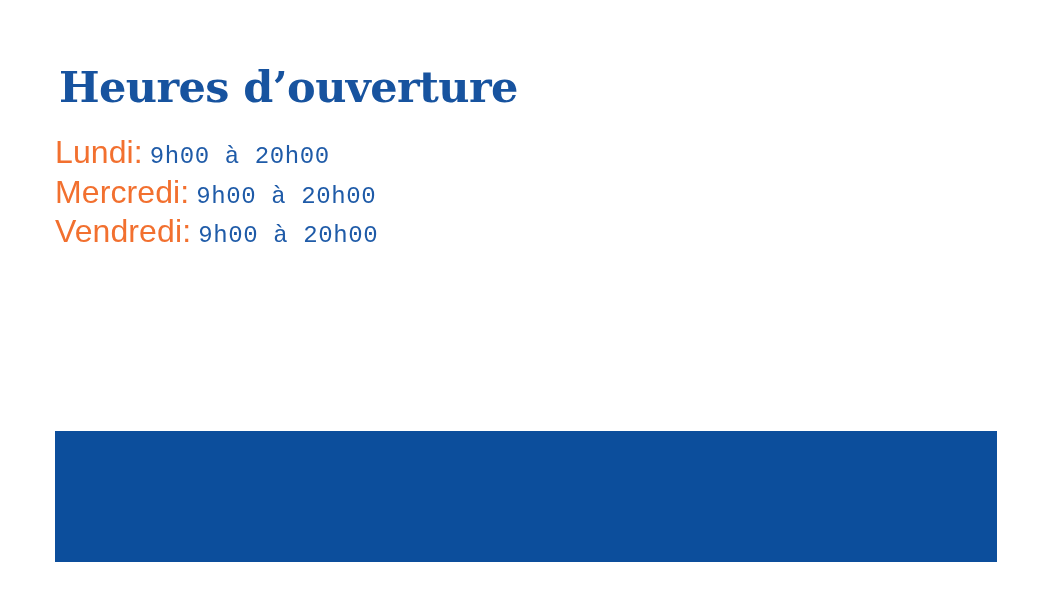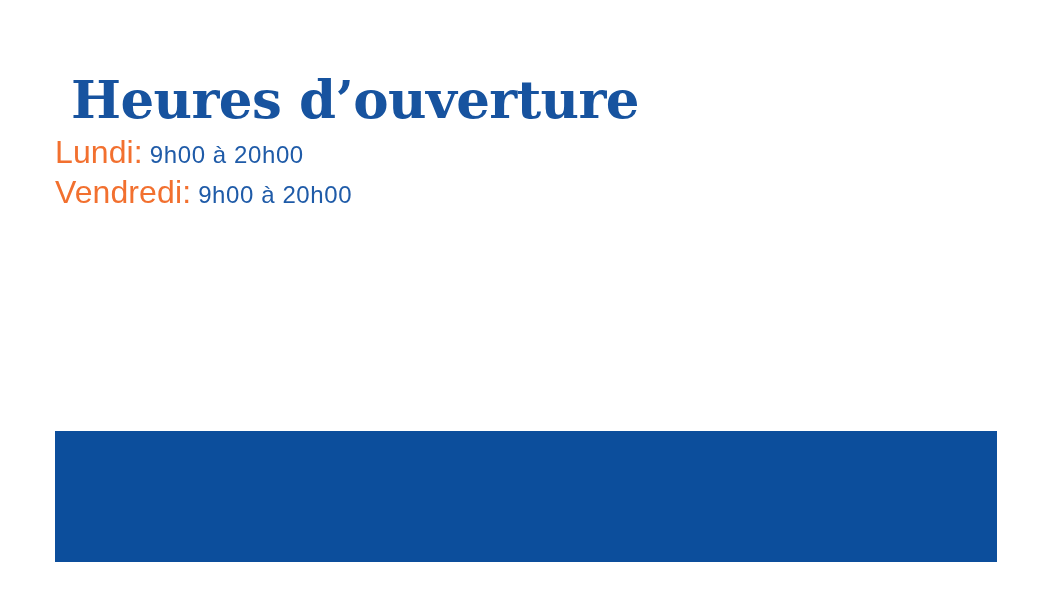--- a/index.html
+++ b/index.html
@@ -21,24 +21,24 @@
     height: 600px;
     background: #ffffff;
     box-sizing: border-box;
   }
 
   
   .page-title {
     position: absolute;
     left: 55px;
     top: 58px;
-    margin: 16px;
+    margin: 4px;
     font-family: "DejaVu Serif", "Liberation Serif", serif;
     font-weight: 700;
-    font-size: 53px;
+    font-size: 43px;
     line-height: 50px;
     letter-spacing: -0.6px;
     color: #17539f;
     white-space: nowrap;
   }
 
   
   .hours-list {
     position: absolute;
     left: 55px;
@@ -60,21 +60,21 @@
     font-family: "Liberation Sans", sans-serif;
     font-weight: 400;
     font-size: 32px;
     line-height: 39.5px;
     color: #f2702f;
     letter-spacing: 0.1px;
     vertical-align: baseline;
   }
 
   .day-hours {
-    font-family: Liberation Sans, sans-serif;
+    font-family: Liberation Mono, monospace;
     font-weight: 400;
     font-size: 24px;
     line-height: 39.5px;
     color: #1f5ba8;
     letter-spacing: 0.6px;
     padding-left: 7px;
     vertical-align: baseline;
     margin-top: 43px;
   }
 
@@ -96,20 +96,24 @@
   <h1 class="page-title">Heures d’ouverture</h1>
 
   <ul class="hours-list">
 
     <li class="hours-row">
       <span class="day-label">Lundi:</span>
       <span class="day-hours">9h00  à  20h00</span>
     </li>
 
 
+    <li class="hours-row">
+      <span class="day-label">Mercredi:</span>
+      <span class="day-hours">9h00  à  20h00</span>
+    </li>
 
 
     <li class="hours-row">
       <span class="day-label">Vendredi:</span>
       <span class="day-hours">9h00  à  20h00</span>
     </li>
 
 
 
   </ul>

